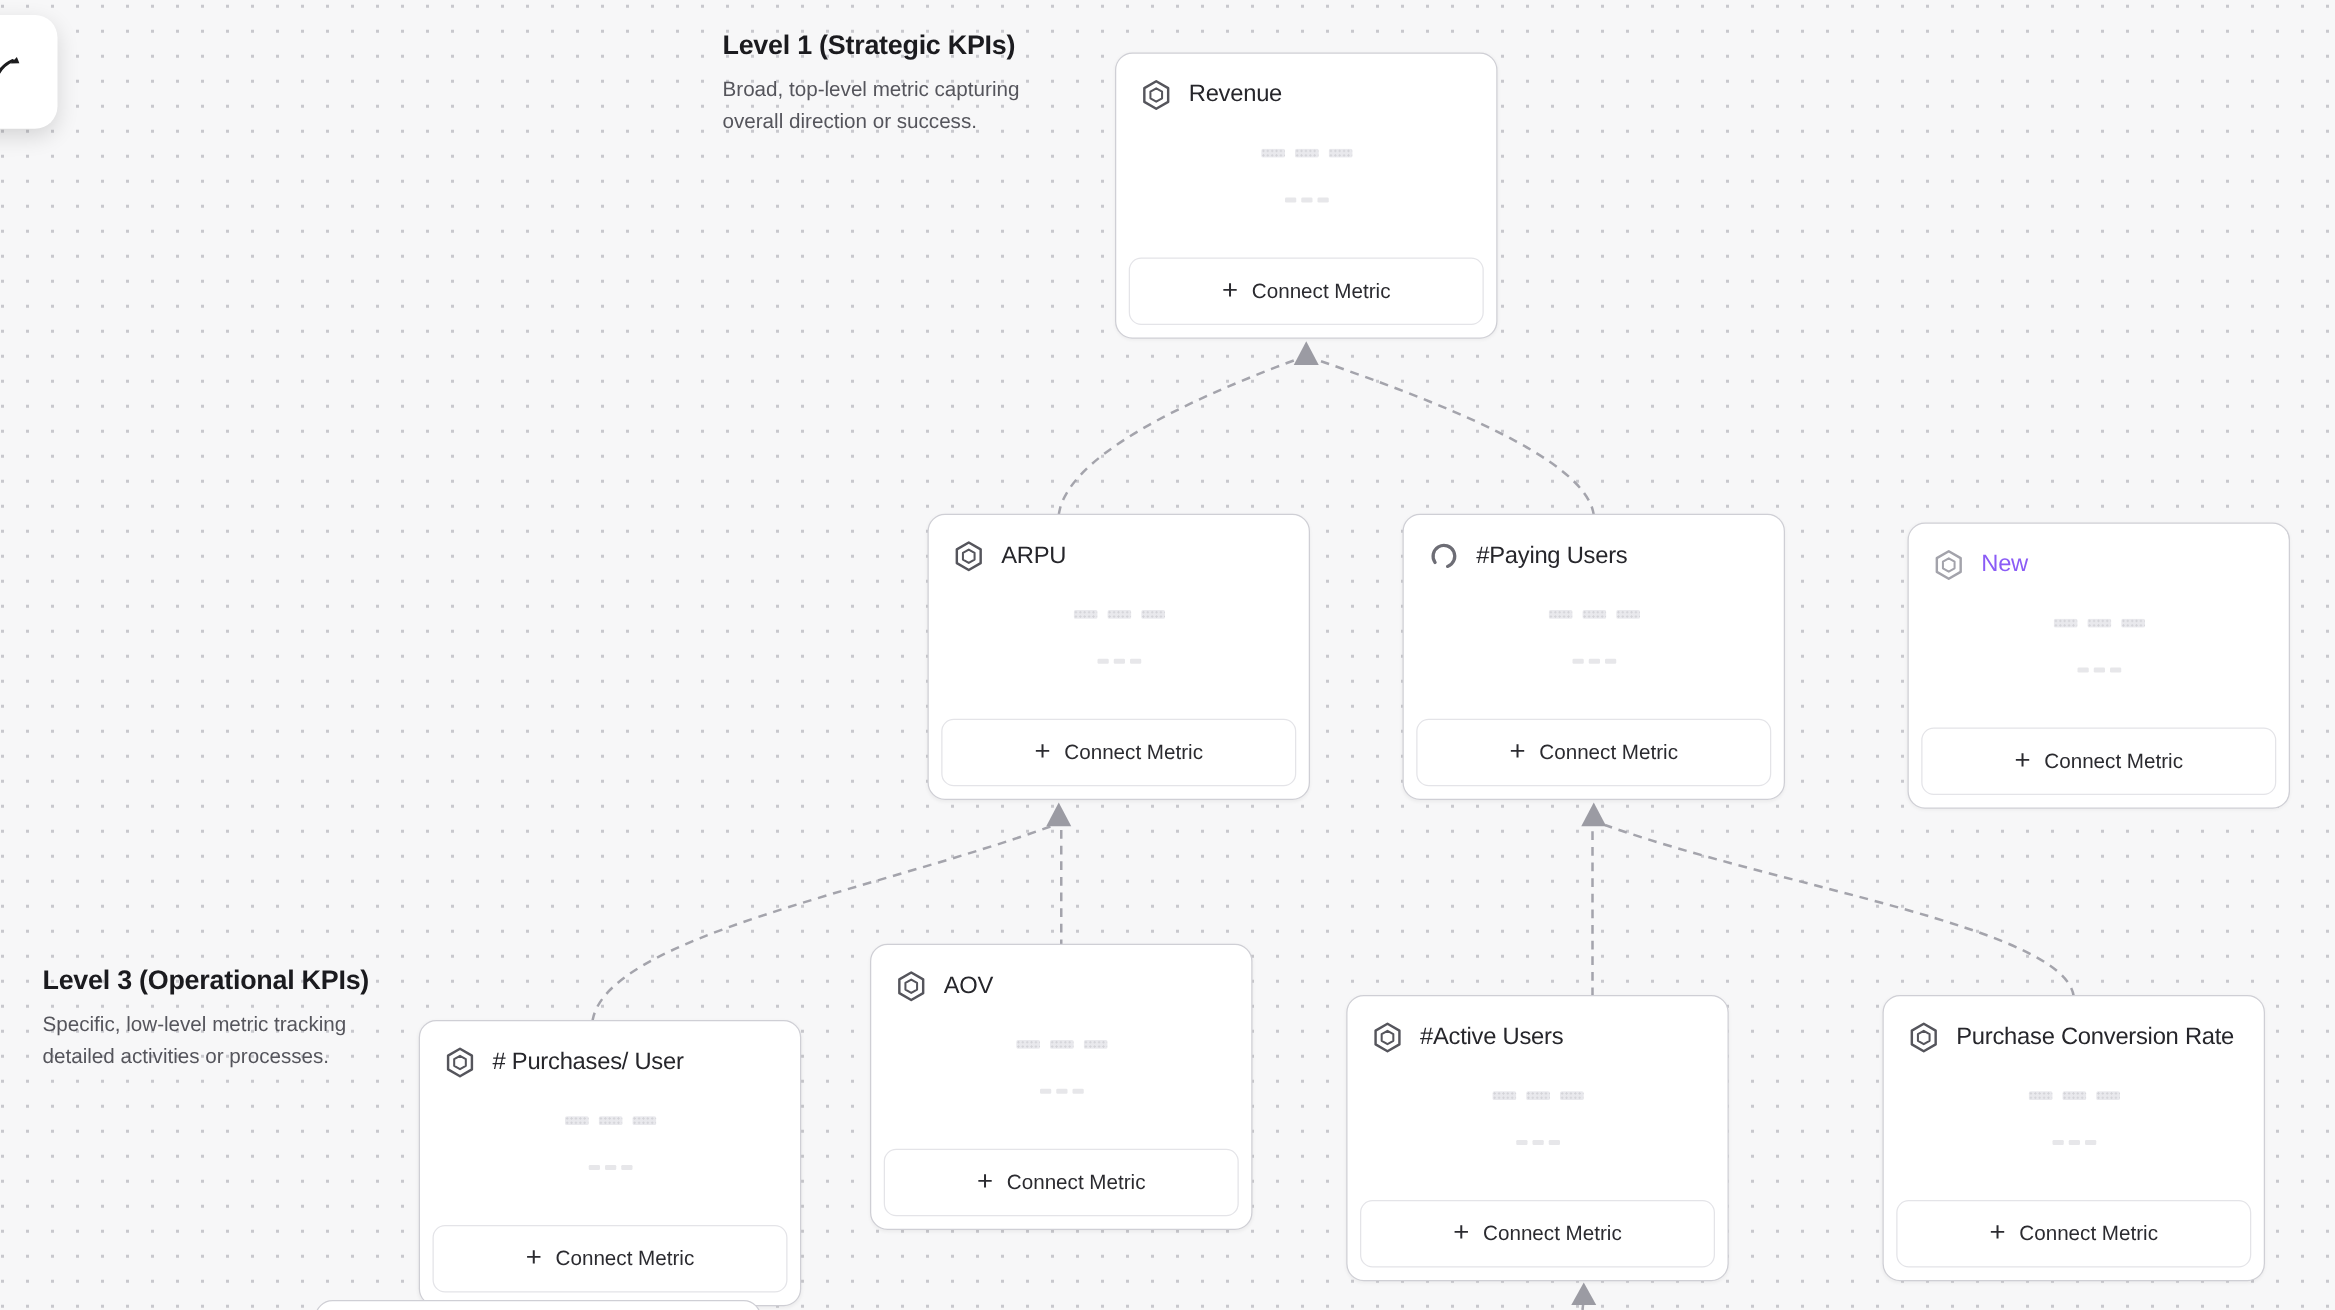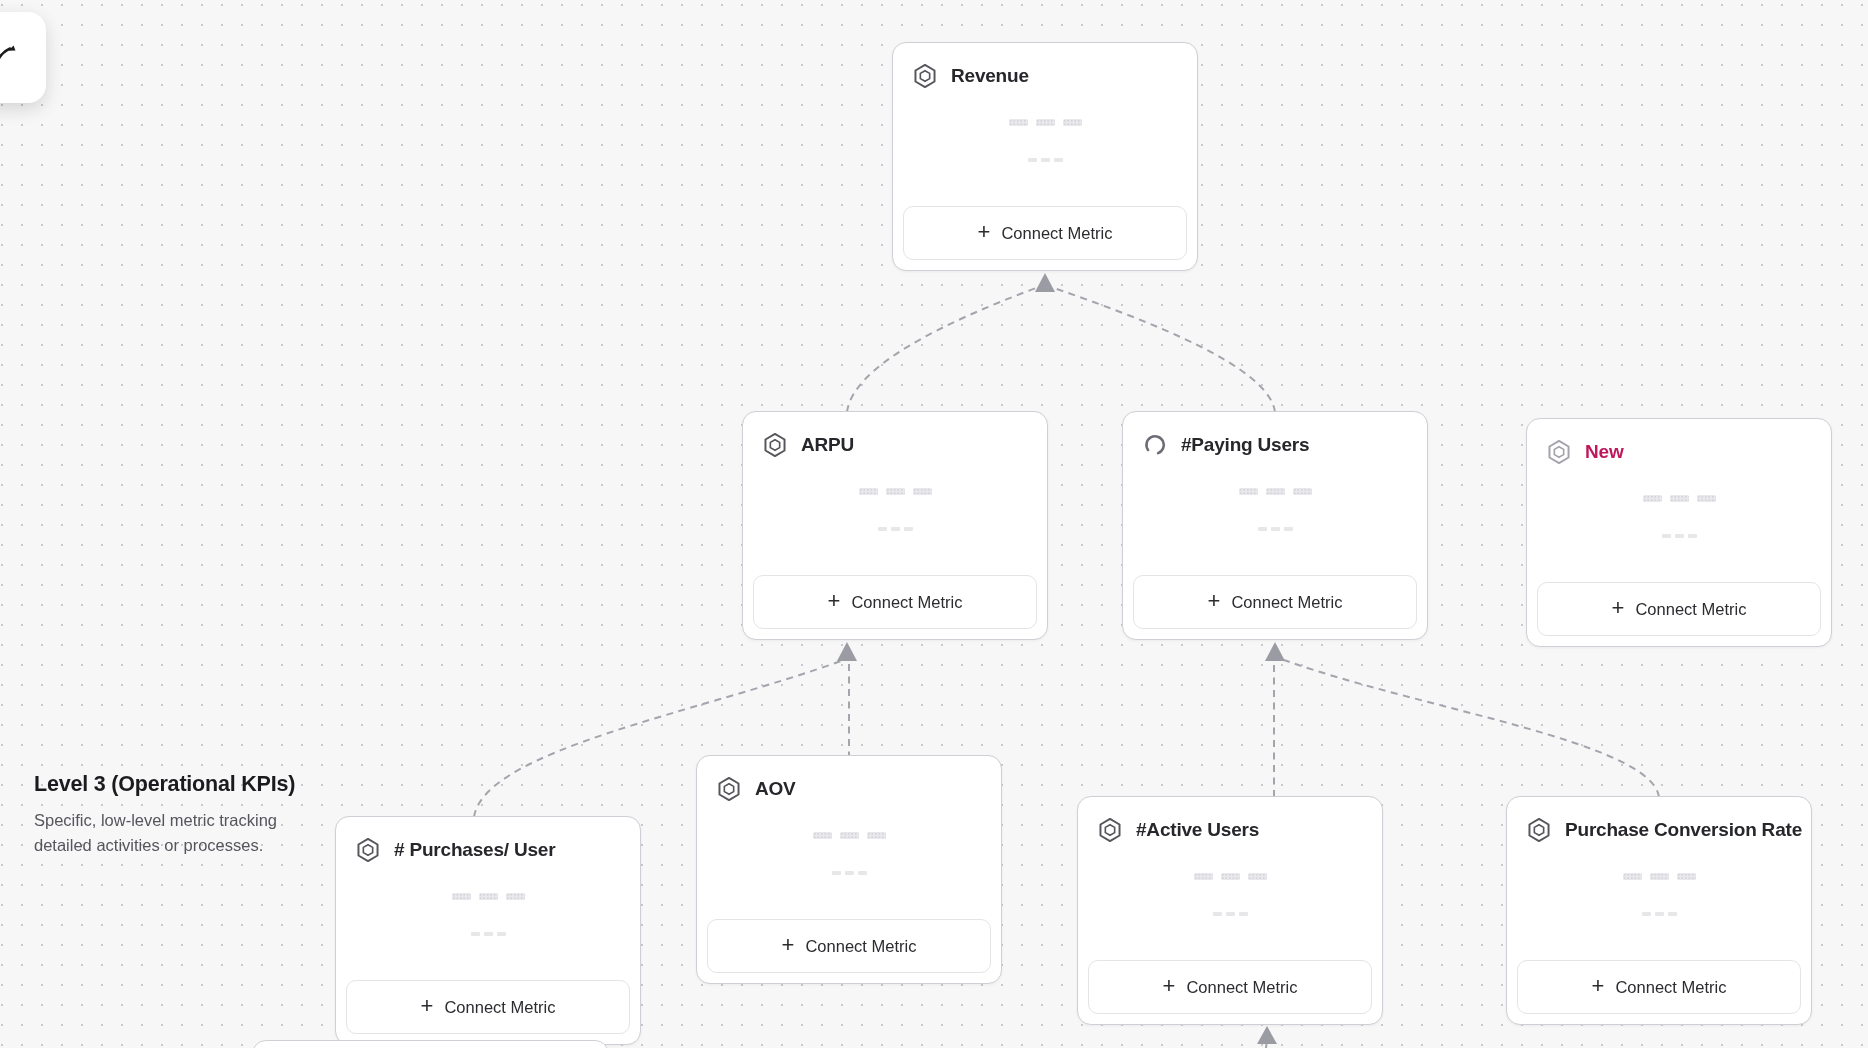--- a/index.html
+++ b/index.html
@@ -55,27 +55,27 @@
     box-shadow: 0 1px 3px rgba(0,0,0,0.05);
     box-sizing: border-box;
   }
   .card-header {
     position: absolute;
     left: 19px; top: 20px; right: 14px;
     display: flex; align-items: center; gap: 13px;
   }
   .card-title {
     font-size: 19px;
-    font-weight: 700;
+    font-weight: 400;
     color: #26262b;
     letter-spacing: -0.2px;
     white-space: nowrap;
     text-align: center;
   }
-  .card.muted .card-title { color: #be185d; }
+  .card.muted .card-title { color: #8b5cf6; }
   .icon-26 { width: 26px; height: 26px; flex: 0 0 auto; display: inline-block; }
 
   
   .sk-row1 {
     position: absolute; left: 0; right: 0; top: 76px;
     display: flex; justify-content: center; gap: 8px;
   }
   .sk-row1 i {
     display: block; width: 19px; height: 7px; border-radius: 1.5px;
     background-image: radial-gradient(#d4d4d9 0.9px, #e9e9ed 1px);
@@ -155,20 +155,25 @@
 
     <path class="edge" d="M 1274 797 L 1274 658"></path>
 
     <path class="edge" d="M 1659 797 C 1651 742, 1424 710, 1284 660"></path>
     <polygon class="arrowhead" points="1275,642 1265,661 1285,661"></polygon>
 
     <path class="edge" d="M 1266 1048 L 1267 1039"></path>
     <polygon class="arrowhead" points="1267,1026 1257,1044 1277,1044"></polygon>
   </svg>
 
+  <div class="level-heading" style="left:578px; top:24px;">
+    <h2>Level 1 (Strategic KPIs)</h2>
+    <span class="desc-line">Broad, top-level metric capturing</span>
+    <span class="desc-line">overall direction or success.</span>
+  </div>
 
 
   <div class="level-heading" style="left:34px; top:772px;">
     <h2>Level 3 (Operational KPIs)</h2>
     <span class="desc-line">Specific, low-level metric tracking</span>
     <span class="desc-line">detailed activities or processes.</span>
   </div>
 
   <div class="card" style="left:892px; top:42px;">
     <div class="card-header">

